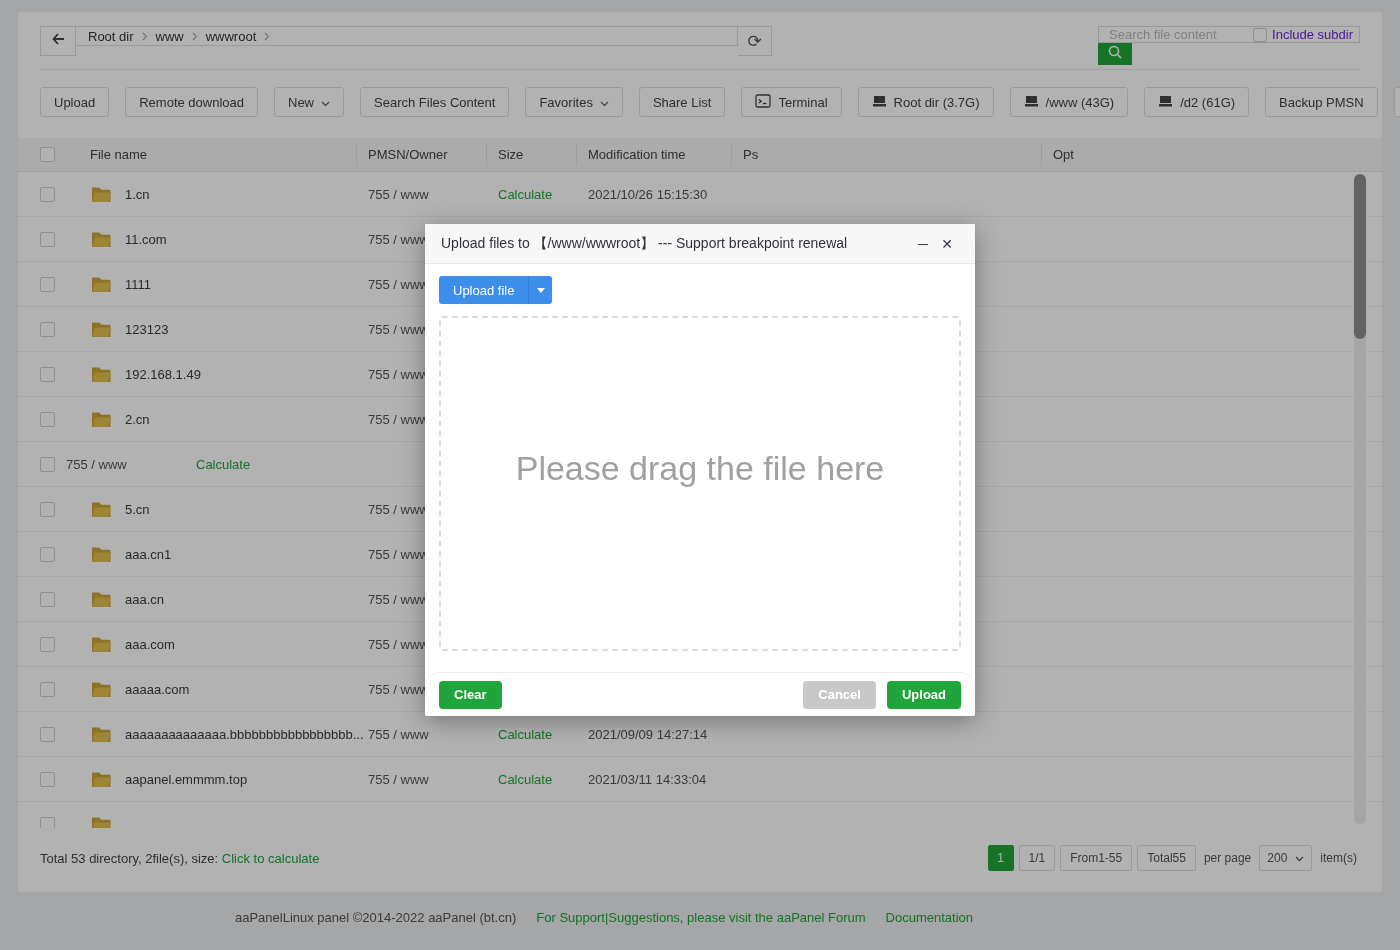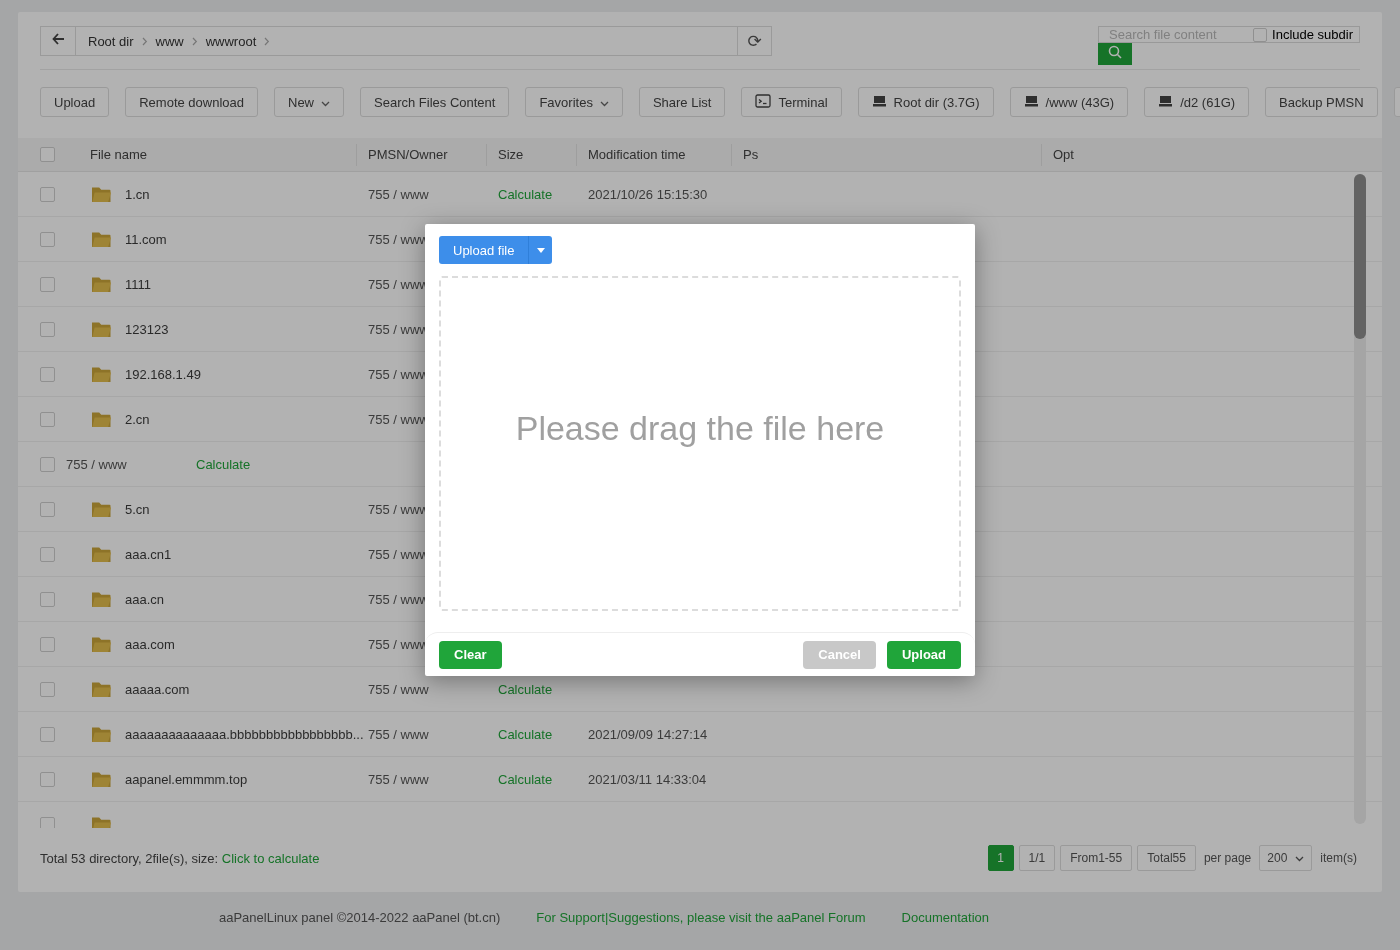--- a/index.html
+++ b/index.html
@@ -16,41 +16,41 @@
     background: #fff; border-radius: 2px;
   }
   
   .topbar { display: flex; align-items: center; margin: 14px 22px 0 22px; height: 30px; }
   .nav-group { display: flex; height: 30px; }
   .back-btn {
     width: 36px; height: 30px; border: 1px solid #ddd; background: #fff;
     display: flex; align-items: center; justify-content: center; cursor: pointer; color: #444;
   }
   .crumb-box {
-    width: 662px; height: 30px; border: 1px solid #ddd; border-left: none;
+    width: 662px; height: 20px; border: 1px solid #ddd; border-left: none;
     background: #fff; display: flex; align-items: center; padding: 0 12px; gap: 8px;
     font-size: 13px; color: #333;
   }
   .crumb-sep { color: #aaa; display: flex; align-items: center; }
   .crumb { cursor: pointer; }
   .refresh-btn {
     width: 34px; height: 30px; border: 1px solid #ddd; border-left: none; background: #fff;
     display: flex; align-items: center; justify-content: center; cursor: pointer;
     font-size: 17px; color: #555;
   }
   .spacer { flex: 1; }
   .search-group { display: flex; height: 30px; flex-direction: column; }
   .search-box {
     width: 262px; height: 30px; border: 1px solid #dcdcdc; background: #fff;
     display: flex; align-items: center; padding: 0 6px 0 10px;
   }
   .search-input { border: none; outline: none; flex: 1; font-size: 13px; color: #333; min-width: 10px;
     font-family: "Liberation Sans", sans-serif; }
   .search-input::placeholder { color: #b8b8b8; }
-  .subdir { display: flex; align-items: center; gap: 5px; font-size: 13px; color: #000000; white-space: nowrap; }
+  .subdir { display: flex; align-items: center; gap: 5px; font-size: 13px; color: #6d28d9; white-space: nowrap; }
   .cb { width: 14px; height: 14px; border: 1px solid #cfcfcf; border-radius: 2px; background: #fff; flex: none; }
   .search-btn {
     width: 34px; height: 30px; background: #20a53a; border: 1px solid #20a53a;
     display: flex; align-items: center; justify-content: center; cursor: pointer;
   }
   .divider { height: 1px; background: #e9e9e9; margin: 13px 22px 0 22px; }
   
   .toolbar { display: flex; align-items: center; margin: 17px 22px 0 22px; height: 30px; gap: 16px; }
   .tbtn {
     height: 30px; border: 1px solid #ddd; background: #fff; border-radius: 3px;
@@ -101,21 +101,21 @@
   }
   .pbox.active { background: #20a53a; border-color: #20a53a; color: #fff; padding: 0; width: 26px; }
   .psel {
     height: 26px; border: 1px solid #ddd; background: #fff; border-radius: 2px;
     display: flex; align-items: center; gap: 8px; padding: 0 7px; cursor: pointer;
   }
   .pager .lbl { margin: 0 3px; }
   
   .pfooter {
     position: absolute; left: 0; top: 910px; width: 1208px;
-    display: flex; justify-content: center; gap: 36px; font-size: 13px; color: #555;
+    display: flex; justify-content: center; gap: 20px; font-size: 13px; color: #555;
   }
   .pfooter a { color: #20a53a; text-decoration: none; cursor: pointer; }
   
   .overlay { position: absolute; inset: 0; background: rgba(0,0,0,0.30); z-index: 10; }
   .modal {
     position: absolute; left: 425px; top: 224px; width: 550px; z-index: 20;
     background: #fff; border-radius: 2px; box-shadow: 0 5px 25px rgba(0,0,0,0.35);
   }
   .mhead {
     height: 40px; background: #f7f7f8; border-bottom: 1px solid #e8e8e8;
@@ -609,20 +609,29 @@
 
 <div class="pfooter">
   <span>aaPanelLinux panel ©2014-2022 aaPanel (bt.cn)</span>
   <a>For Support|Suggestions, please visit the aaPanel Forum</a>
   <a>Documentation</a>
 </div>
 
 <div class="overlay"></div>
 
 <div class="modal">
+  <div class="mhead">
+    <span class="mtitle">Upload files to 【/www/wwwroot】 --- Support breakpoint renewal</span>
+    <span class="mico">
+        <span>─</span>
+      </span>
+    <span class="mico">
+        <span>✕</span>
+      </span>
+  </div>
   <div class="mbody">
     <div class="split-btn">
       <button class="split-main">Upload file</button>
       <div class="split-caret">
         <div class="tri-down"></div>
       </div>
     </div>
     <div class="dropzone">
       <div class="droptext">Please drag the file here</div>
     </div>

